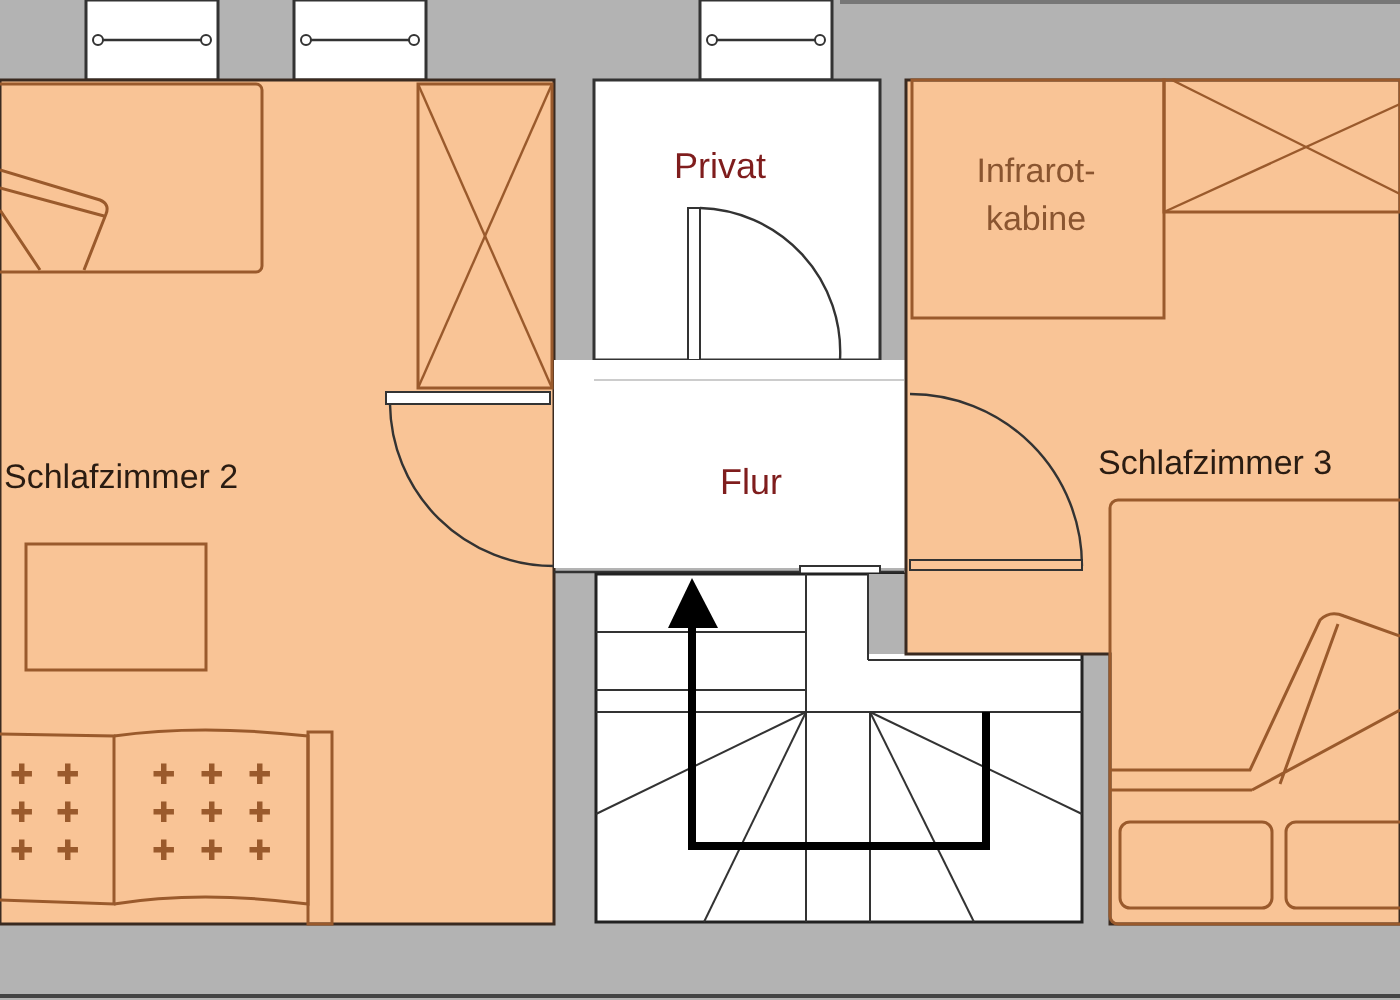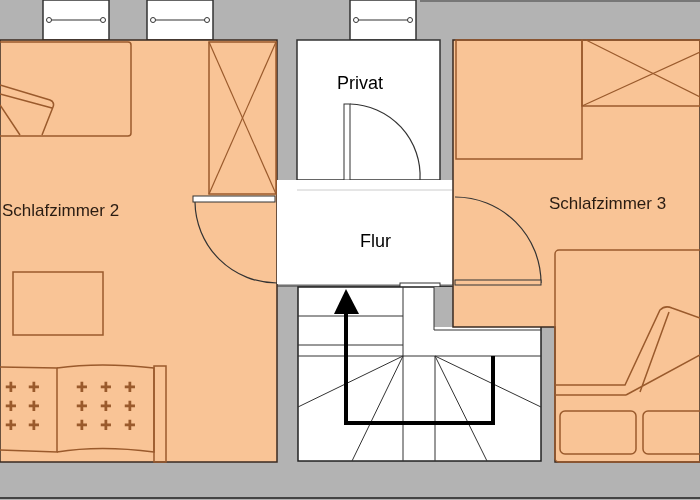--- a/index.html
+++ b/index.html
@@ -1,20 +1,20 @@
 <!DOCTYPE html>
 <html><head>
   <meta charset="utf-8">
   <style>
     html, body { margin: 0; padding: 0; background: #b3b3b3; }
     body { width: 700px; height: 500px; overflow: hidden; position: relative; font-family: "Liberation Sans", sans-serif; }
     svg { position: absolute; left: 0; top: 0; display: block; }
     .label { position: absolute; font-family: "Liberation Sans", sans-serif; white-space: nowrap; }
-    .lbl-dark { color: #2a1c12; font-size: 17px; }
-    .lbl-black { color: #000000; font-size: 18px; }
+    .lbl-dark { color: #2a1c12; font-size: 17px; margin-top: 28px; }
+    .lbl-black { color: #7f1d1d; font-size: 18px; }
     .lbl-brown { color: #8a5530; font-size: 17px; text-align: center; line-height: 24px; }
   </style>
 </head>
 <body>
 
 <svg width="700" height="500" viewBox="0 0 700 500">
 
   <rect x="0" y="0" width="700" height="500" fill="#b3b3b3"></rect>
   <line x1="0" y1="498" x2="700" y2="498" stroke="#444" stroke-width="2"></line>
   <line x1="420" y1="1" x2="700" y2="1" stroke="#777" stroke-width="2"></line>
@@ -124,14 +124,16 @@
     <path d="M555,395 L626,395 M669,312 L640,392 M626,395 L700,355" fill="none" stroke="#9a5a2c" stroke-width="1.5"></path>
     <rect x="560" y="411" width="76" height="43" rx="5" fill="none" stroke="#9a5a2c" stroke-width="1.5"></rect>
     <rect x="643" y="411" width="70" height="43" rx="5" fill="none" stroke="#9a5a2c" stroke-width="1.5"></rect>
   </g>
 </svg>
 
 <div class="label lbl-dark" style="left:2px; top:201px;">Schlafzimmer 2</div>
 <div class="label lbl-black" style="left:337px; top:73px;">Privat</div>
 <div class="label lbl-black" style="left:360px; top:231px;">Flur</div>
 <div class="label lbl-brown" style="left:468px; top:74px; width:100px;">
+  <div>Infrarot-</div>
+  <div>kabine</div>
 </div>
 <div class="label lbl-dark" style="left:549px; top:194px;">Schlafzimmer 3</div>
 
 </body></html>

